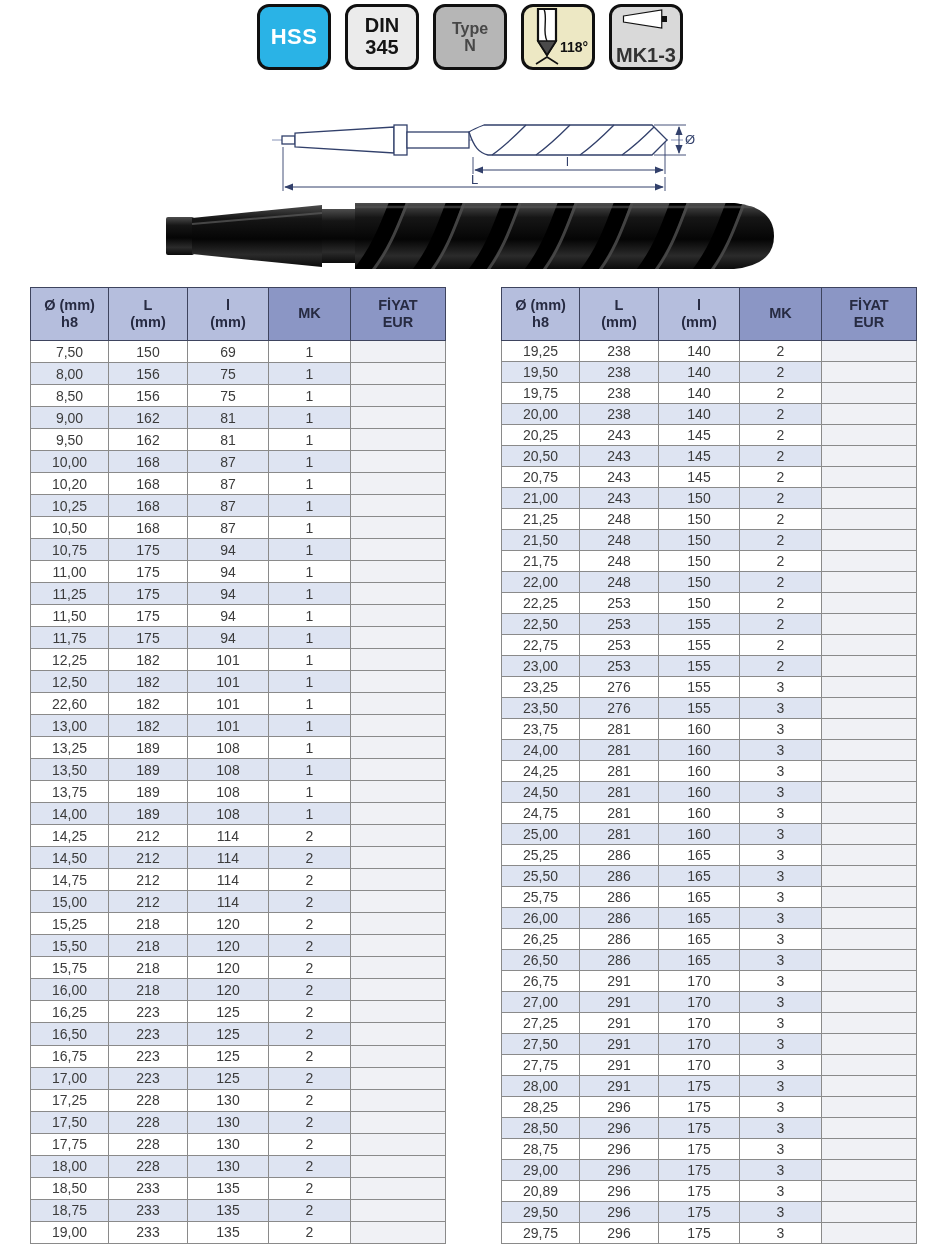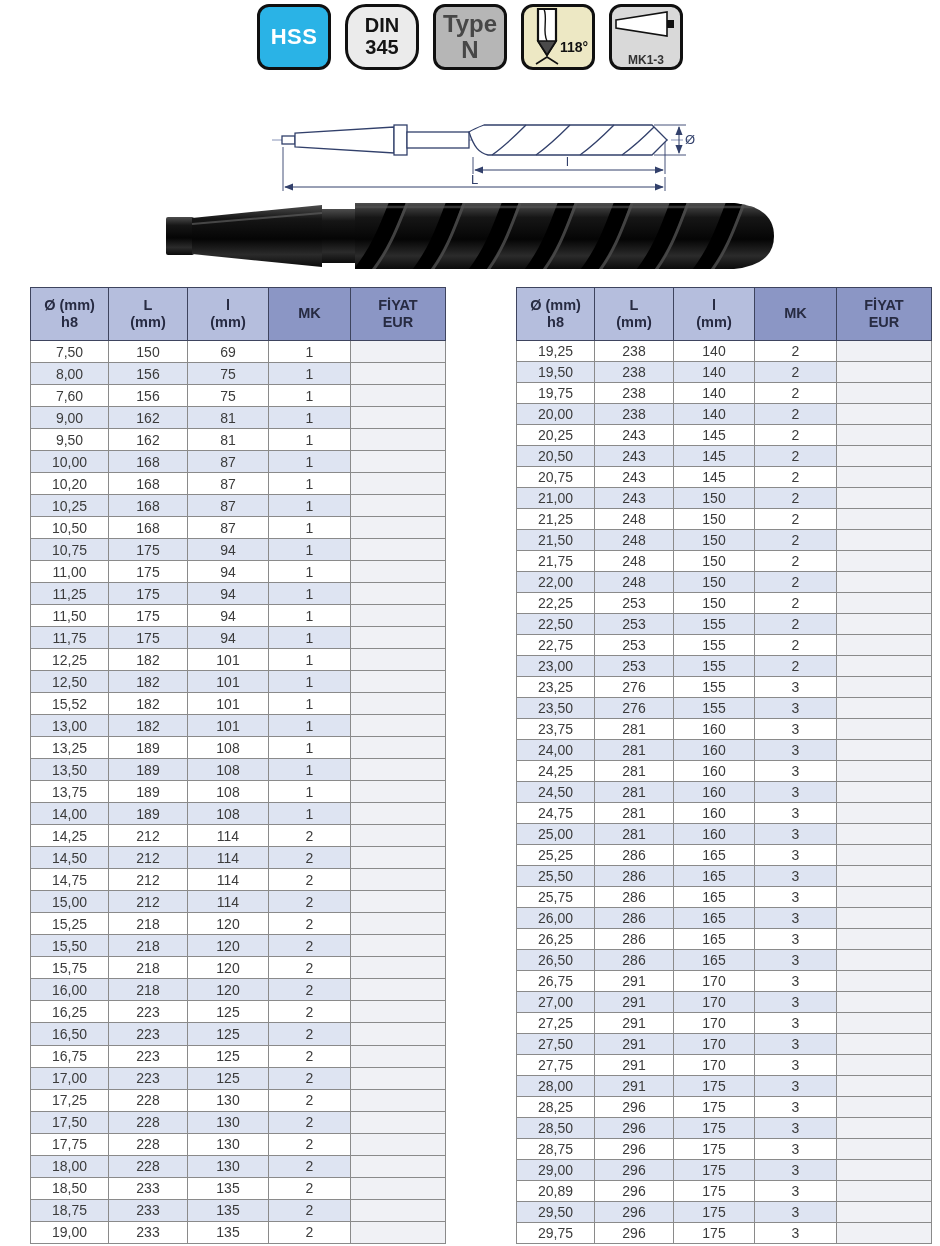--- a/index.html
+++ b/index.html
@@ -5,34 +5,34 @@
   html,body{margin:0;padding:0;background:#fff;}
   .page{position:relative;width:940px;height:1246px;background:#fff;overflow:hidden;
         font-family:"Liberation Sans",sans-serif;}
 
   
   .badges{position:absolute;left:257px;top:4px;display:flex;gap:14px;}
   .badge{width:74px;height:66px;box-sizing:border-box;border:3px solid #101010;border-radius:12px;
          display:flex;flex-direction:column;align-items:center;justify-content:center;
          font-weight:bold;text-align:center;position:relative;}
   .badge-hss{background:#2ab3e6;color:#ffffff;font-size:22px;letter-spacing:.5px;}
-  .badge-din{background:#ebebeb;color:#141414;font-size:20px;line-height:1.08;border-radius:21px;}
-  .badge-type{background:#b6b6b6;color:#474747;font-size:24px;line-height:1.08;font-weight:600;}
+  .badge-din{background:#ebebeb;color:#141414;font-size:20px;line-height:1.08;}
+  .badge-type{background:#b6b6b6;color:#474747;font-size:16px;line-height:1.08;font-weight:600;}
   .badge-angle{background:#ede8c4;justify-content:flex-end;}
   .badge-mk{background:#d9d9d9;}
   .badge svg{display:block;}
 
   
   .drawing{position:absolute;left:266px;top:95px;width:430px;height:100px;}
 
   
   .photo{position:absolute;left:148px;top:194px;width:645px;height:84px;}
 
   
-  .tables{position:absolute;left:30px;top:287px;display:flex;gap:70px;}
+  .tables{position:absolute;left:30px;top:287px;display:flex;gap:55px;}
   table.spec{border-collapse:collapse;table-layout:fixed;width:415px;}
   .spec th{height:52px;padding:0;font-size:14.5px;font-weight:bold;color:#272b42;
            border:1px solid #3e445e;white-space:pre-line;line-height:1.2;}
   .spec th.light{background:#b5bedd;}
   .spec th.dark{background:#8b96c5;}
   .spec td{height:20px;padding:0;text-align:center;font-size:14px;color:#3b3b3b;
            border:1px solid #8a8a8a;background:#ffffff;line-height:1;}
   .spec tbody tr:nth-child(even) td{background:#dee4f2;}
   .spec tbody tr td:last-child{background:#f0f1f5;}
   .spec{border:1px solid #4a4a4a;}
@@ -61,21 +61,21 @@
         <polygon points="14,34 32,34 23,48" fill="#4a4a4a" stroke="#111111" stroke-width="1.5"></polygon>
         <path d="M12,57 L23,50 L34,57" fill="none" stroke="#111111" stroke-width="1.6"></path>
         <text x="36" y="45" font-family="Liberation Sans, sans-serif" font-size="14" font-weight="bold" fill="#111111">118°</text>
       </svg>
     </div>
     <div class="badge badge-mk">
       <svg width="66" height="32" viewBox="0 0 66 32">
         <polygon points="3,12 54,4 54,28 3,20" fill="#ffffff" stroke="#111111" stroke-width="1.6"></polygon>
         <rect x="54" y="12" width="7" height="8" fill="#111111"></rect>
       </svg>
-      <span style="font-size:12px;font-weight:600;color:#333;margin-top:13px">MK1-3</span>
+      <span style="font-size:20px;font-weight:600;color:#333;margin-top:13px">MK1-3</span>
     </div>
   </div>
 
   <div class="drawing">
     <svg width="430" height="100" viewBox="0 0 430 100">
       <defs>
         <marker id="arr" viewBox="0 0 10 10" refX="9" refY="5" markerWidth="9" markerHeight="9" orient="auto-start-reverse">
           <path d="M0,1 L10,5 L0,9 z" fill="#32406b"></path>
         </marker>
       </defs>
@@ -190,21 +190,21 @@
             <td></td>
           </tr>
           <tr>
             <td>8,00</td>
             <td>156</td>
             <td>75</td>
             <td>1</td>
             <td></td>
           </tr>
           <tr>
-            <td>7,60</td>
+            <td>8,50</td>
             <td>156</td>
             <td>75</td>
             <td>1</td>
             <td></td>
           </tr>
           <tr>
             <td>9,00</td>
             <td>162</td>
             <td>81</td>
             <td>1</td>
@@ -288,21 +288,21 @@
             <td></td>
           </tr>
           <tr>
             <td>12,50</td>
             <td>182</td>
             <td>101</td>
             <td>1</td>
             <td></td>
           </tr>
           <tr>
-            <td>15,52</td>
+            <td>22,60</td>
             <td>182</td>
             <td>101</td>
             <td>1</td>
             <td></td>
           </tr>
           <tr>
             <td>13,00</td>
             <td>182</td>
             <td>101</td>
             <td>1</td>

